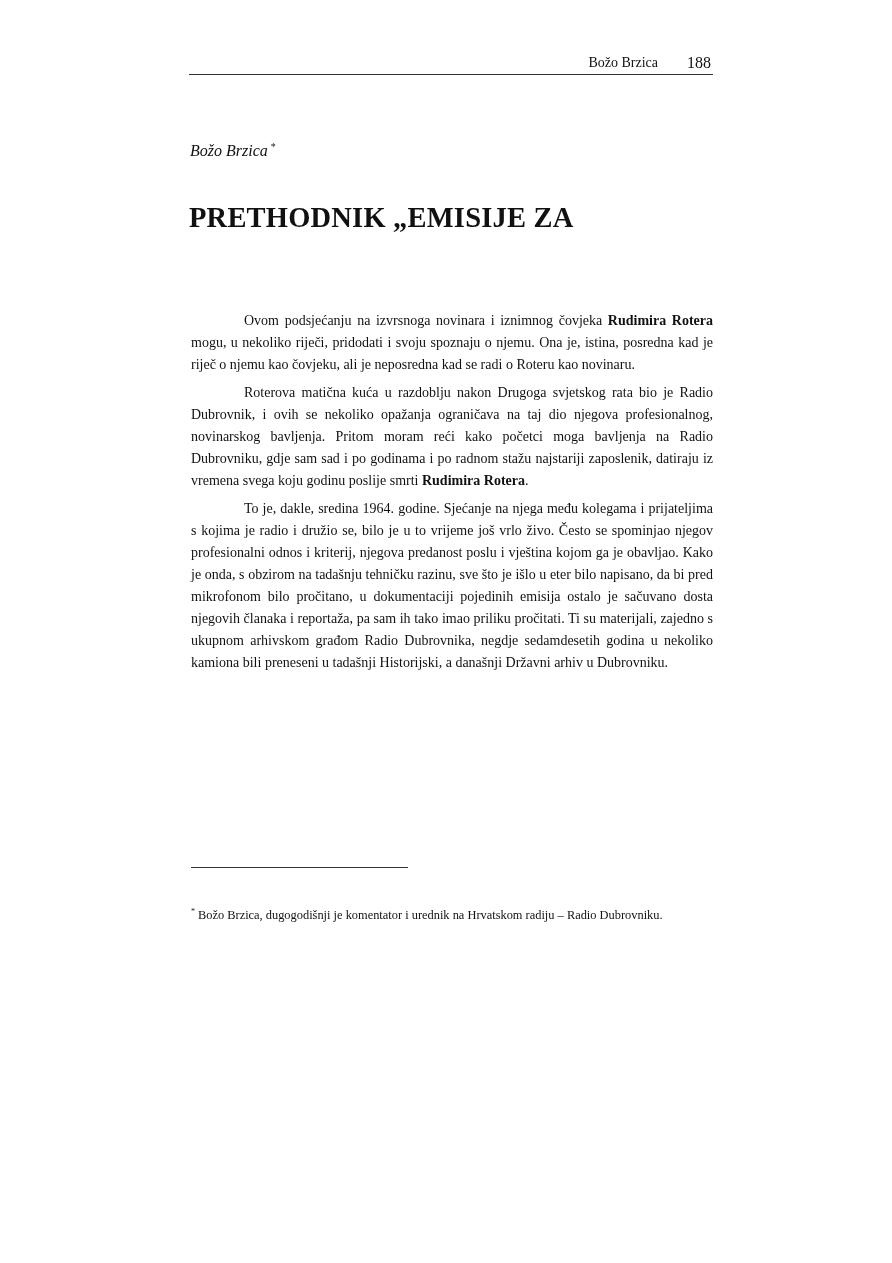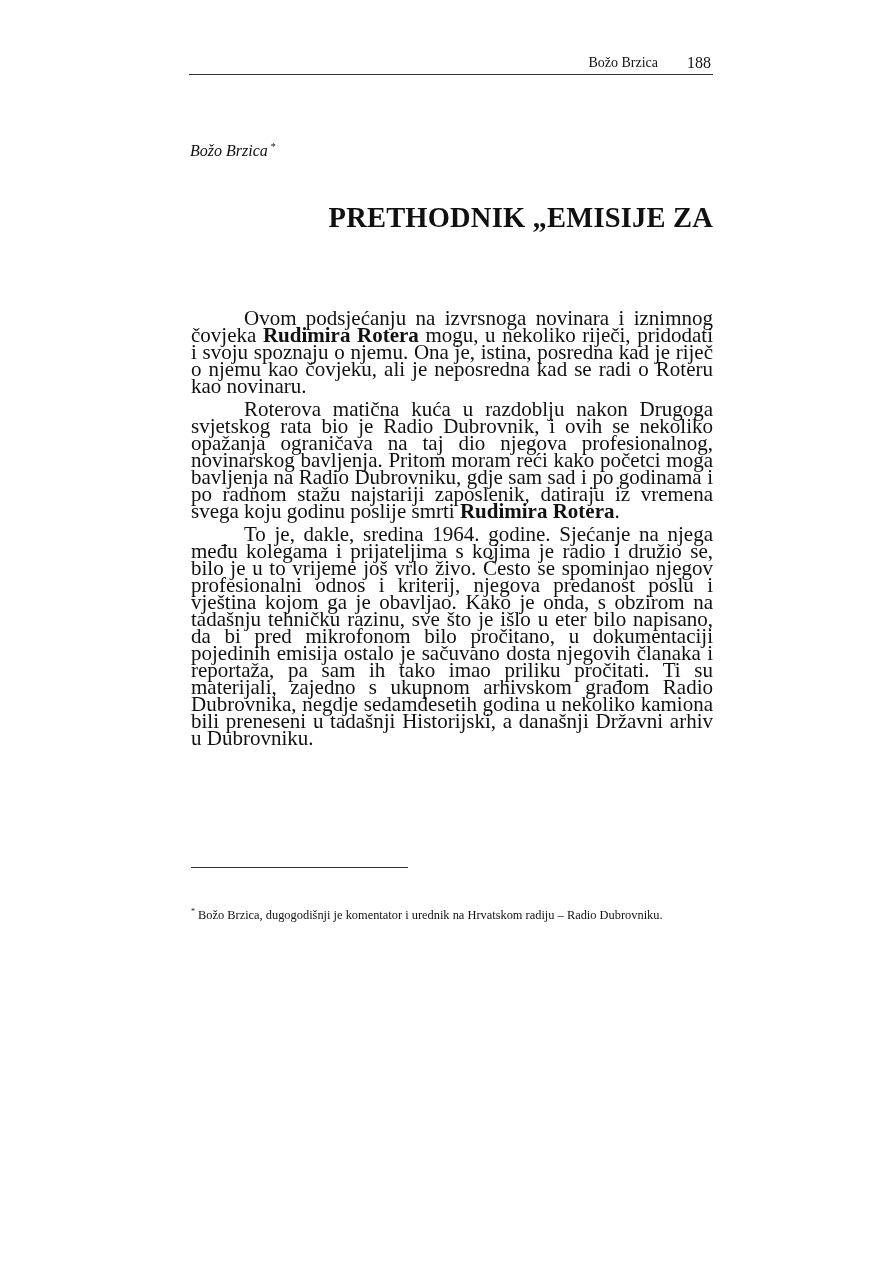--- a/index.html
+++ b/index.html
@@ -4,24 +4,24 @@
   <style>
     html, body { margin: 0; padding: 0; background: #ffffff; }
     body { width: 892px; height: 1263px; position: relative; overflow: hidden;
       font-family: "Liberation Serif", "DejaVu Serif", serif; color: #111; }
     .running-head { position: absolute; left: 189px; top: 52px; width: 524px; height: 22px;
       border-bottom: 1px solid #333; }
     .rh-author { position: absolute; right: 55px; top: 3px; font-size: 14px; }
     .rh-page { position: absolute; right: 2px; top: 2px; font-size: 16px; }
     .byline { position: absolute; left: 190px; top: 141px; font-size: 16px; font-style: italic; font-family: Liberation Serif, serif; }
     .byline sup { font-size: 10px; font-style: normal; margin-left: 3px; }
-    .title { position: absolute; left: 189px; top: 198px; width: 524px; text-align: right;
+    .title { position: absolute; left: 189px; top: 198px; width: 524px; text-align: left;
       font-weight: bold; font-size: 28.5px; line-height: 39px; letter-spacing: 0.2px; }
     .body-text { position: absolute; left: 191px; top: 310px; width: 522px;
-      font-size: 21px; line-height: 17px; text-align: justify; }
+      font-size: 14px; line-height: 22px; text-align: justify; }
     .body-text p { margin: 0 0 6px 0; text-indent: 53px; }
     .body-text b { font-weight: bold; }
     .fn-rule { position: absolute; left: 191px; top: 867px; width: 217px; border-top: 1px solid #333; }
     .footnote { position: absolute; left: 191px; top: 904px; width: 522px;
       font-size: 12.4px; line-height: 16px; text-align: justify; }
     .footnote sup { font-size: 8px; margin-right: 3px; }
   </style>
 </head>
 <body>
 

